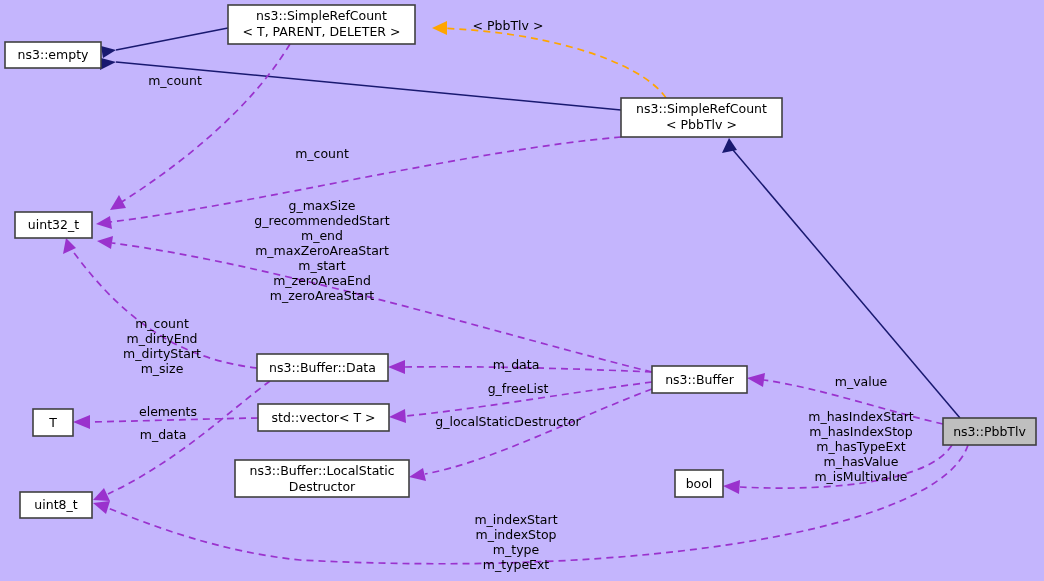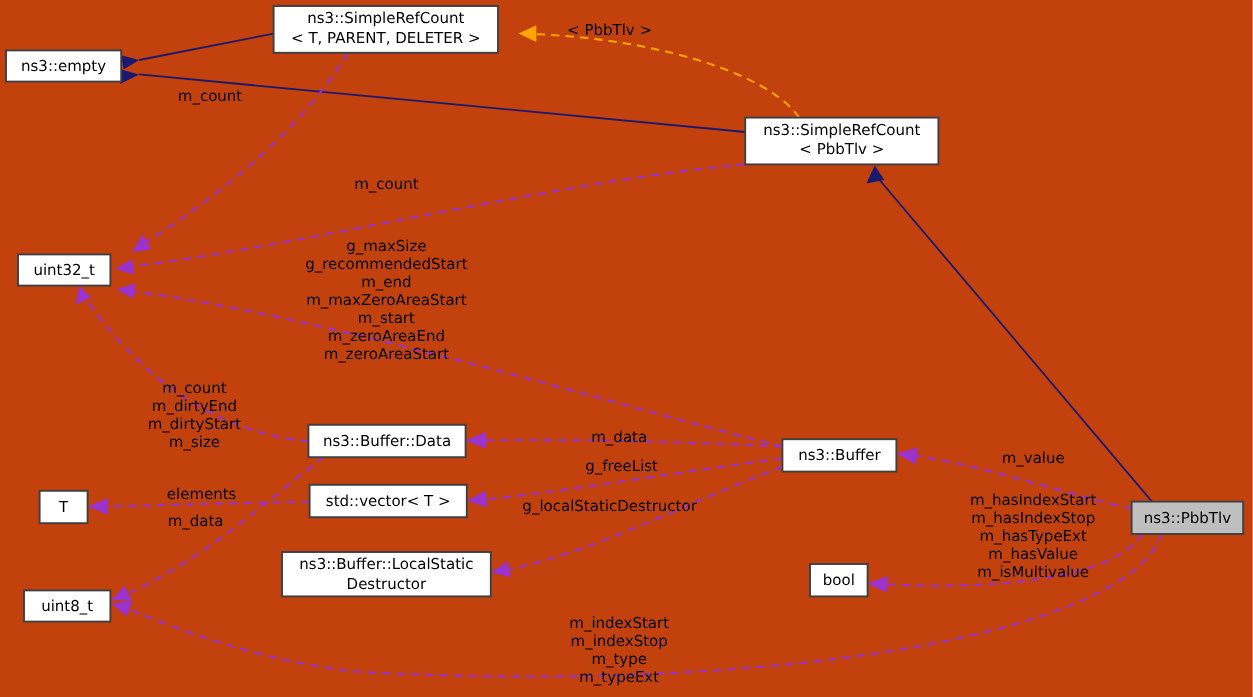--- a/index.html
+++ b/index.html
@@ -4,21 +4,21 @@
 <style>
   html, body {
     margin: 0;
     padding: 0;
     background: #ffffff;
   }
   #diagram-root {
     position: relative;
     width: 1044px;
     height: 581px;
-    background: #c2410c;
+    background: #c4b5fd;
     font-family: "DejaVu Sans", sans-serif;
     overflow: hidden;
   }
   svg#graph {
     position: absolute;
     top: 0;
     left: 0;
     width: 1044px;
     height: 581px;
   }

